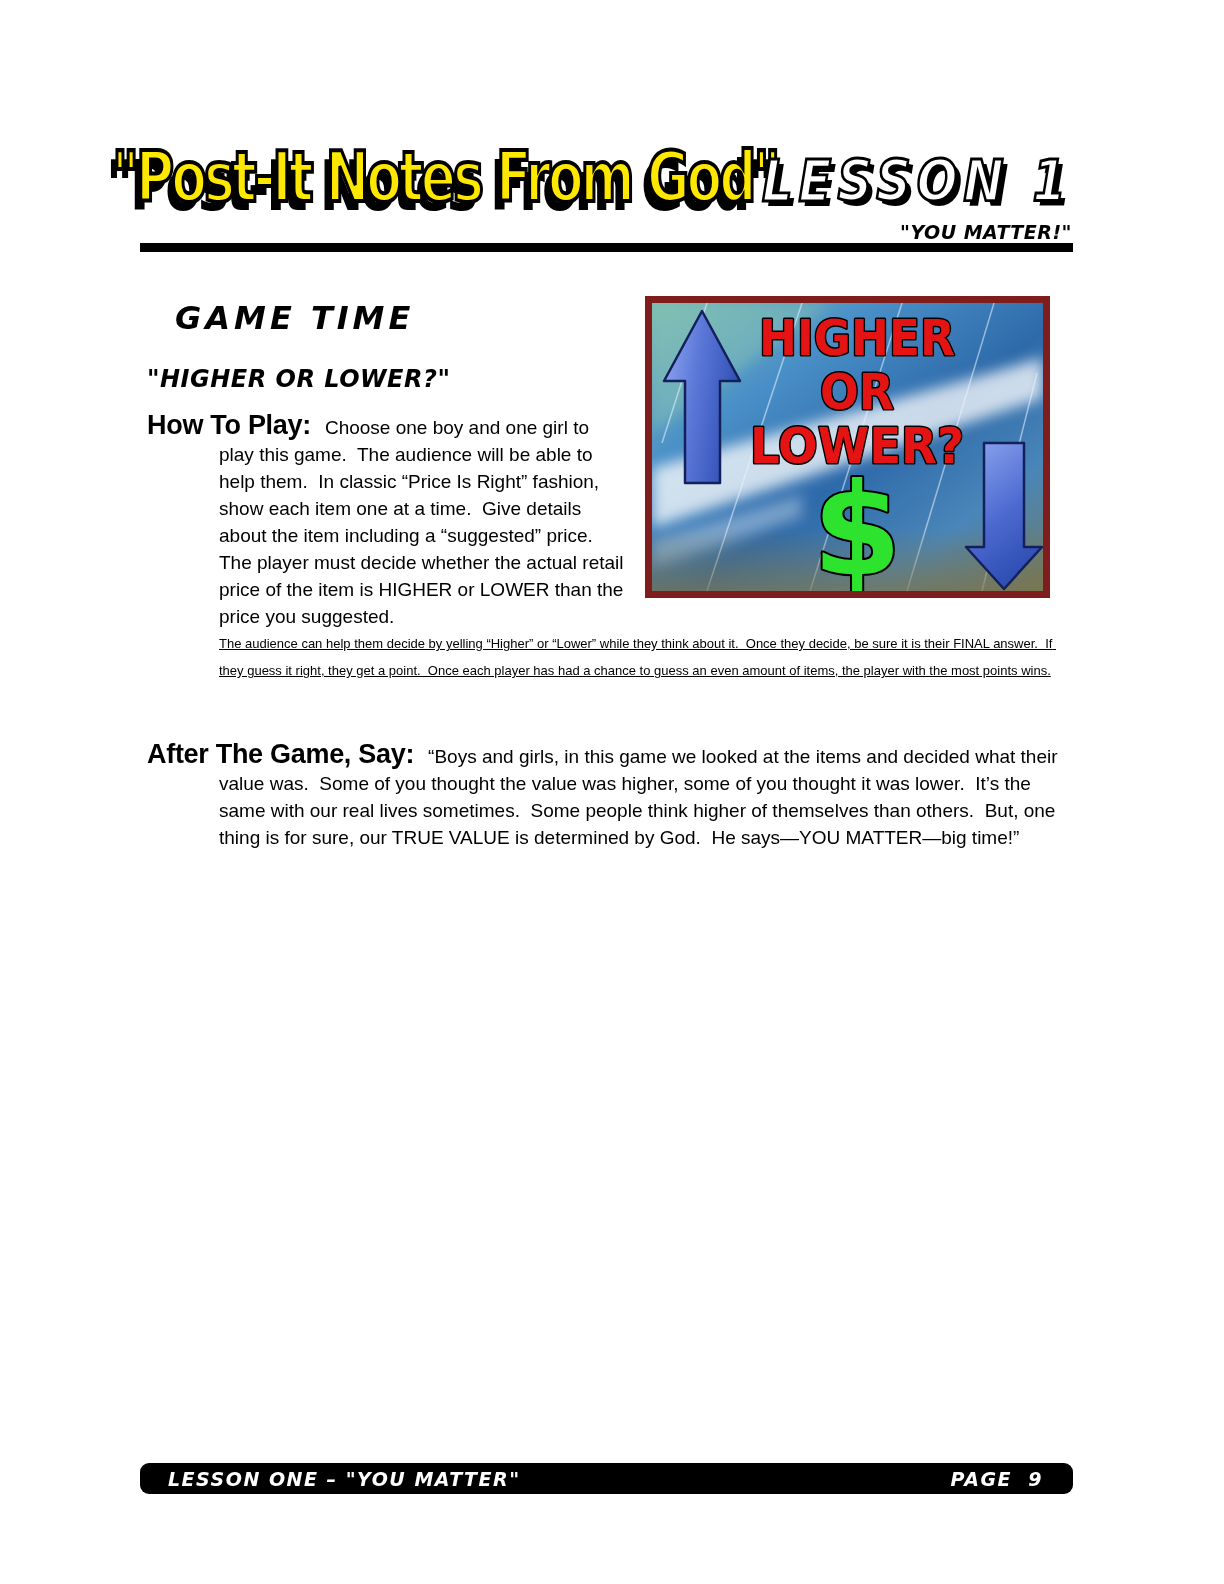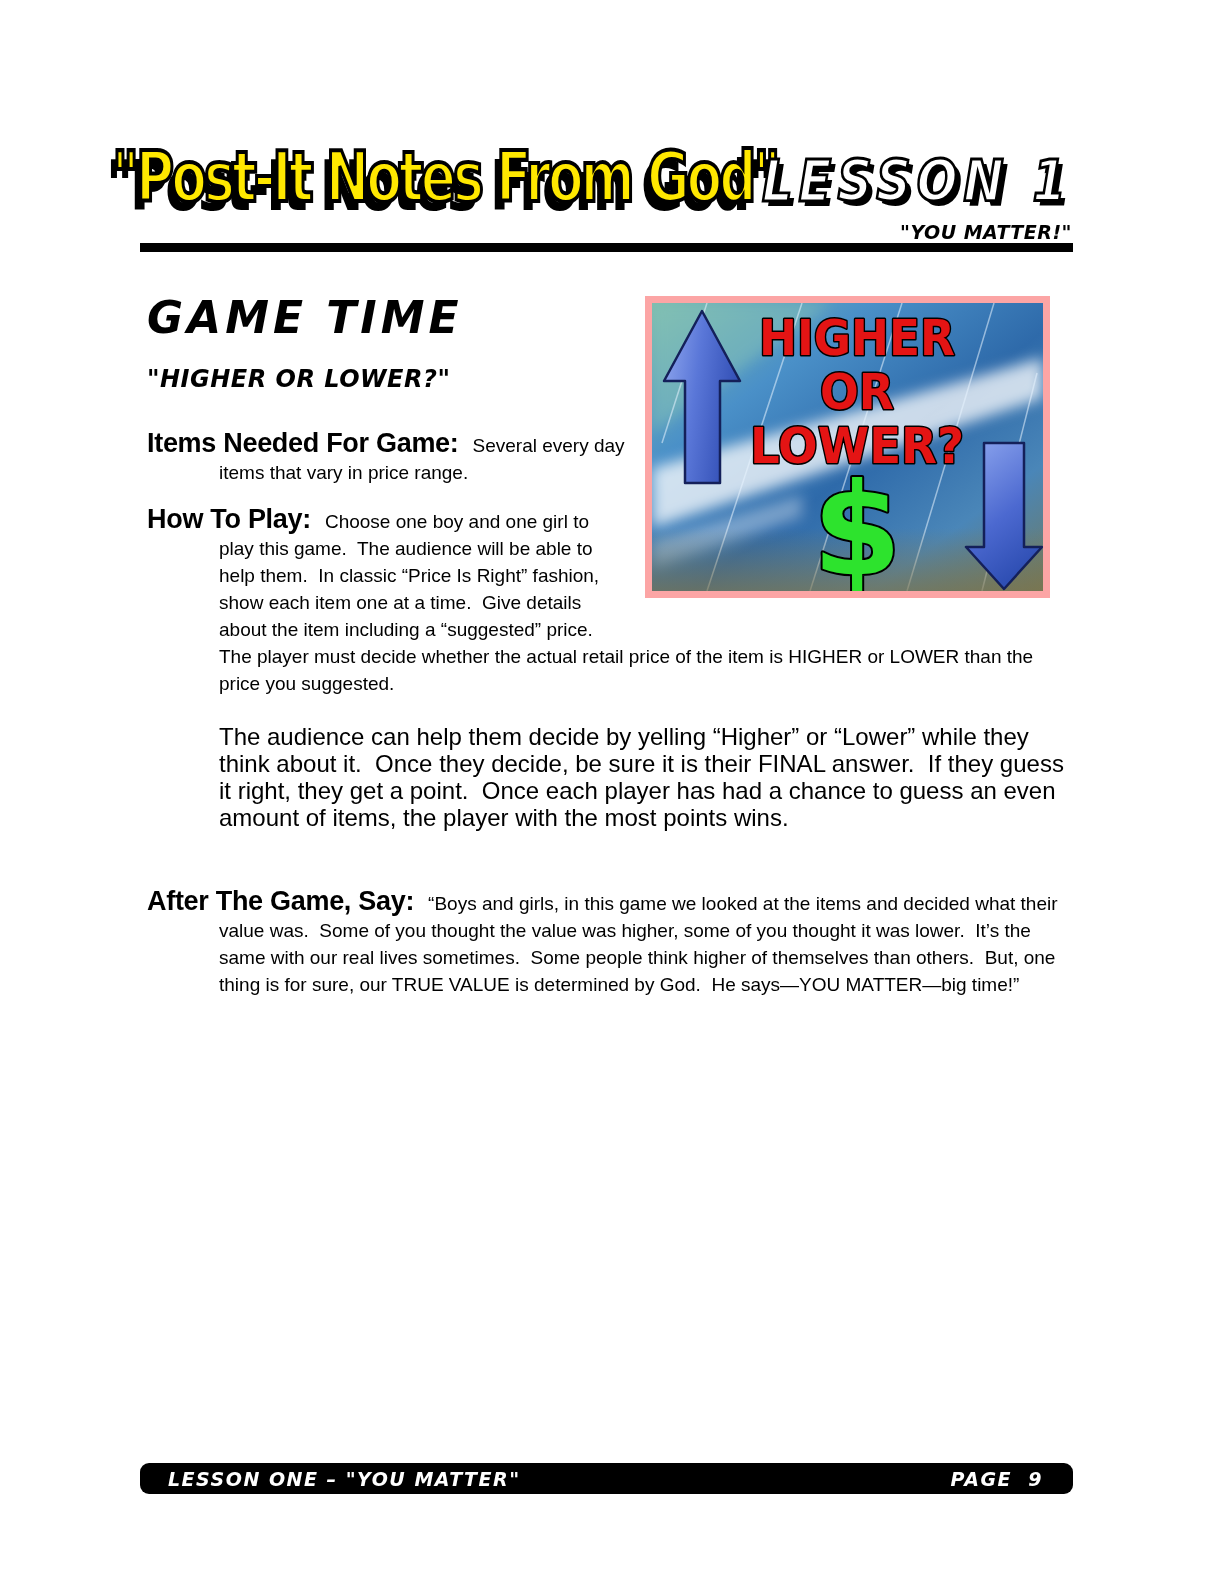--- a/index.html
+++ b/index.html
@@ -46,31 +46,32 @@
     width:933px; height:9px; background:#000;
   }
 
   
   .main{
     position:absolute; left:147px; top:296px; width:925px;
   }
   .game-graphic{
     float:right;
     width:405px; height:302px;
-    border:7px solid #fca5a5;
+    border:7px solid #7f1d1d;
     margin:0 22px 25px 18px;
     background:#3c7db8;
   }
   .game-graphic svg{ display:block; width:100%; height:100%; }
 
   .game-time{
     font-family:"DejaVu Sans", sans-serif;
     font-weight:bold; font-style:italic;
-    font-size:44px; line-height:44px; letter-spacing:4px;
+    font-size:32px; line-height:44px; letter-spacing:4px;
     white-space:nowrap;
+    margin-left:28px;
   }
   .game-sub{
     margin-top:26px;
     font-family:"DejaVu Sans", sans-serif;
     font-weight:bold; font-style:italic;
     font-size:24px; line-height:26px; letter-spacing:0.5px;
     white-space:nowrap;
   }
 
   .hang{
@@ -79,22 +80,22 @@
   }
   .hang .label{
     font-weight:bold; font-size:27px; line-height:1;
     letter-spacing:-0.3px; padding-right:14px;
   }
   .body-text{ white-space:pre-wrap; }
 
   .items-needed{ margin-top:38px; }
   .how-to-play{ margin-top:20px; }
   .para-plain{
-    margin-top:26px; padding-left:72px;
-    font-size:24px; line-height:27px;
+    padding-left:72px;
+    font-size:13px; line-height:27px;text-decoration:underline;
   }
   .after-game{ margin-top:57px; }
 
   
   .footer-bar{
     position:absolute; left:140px; top:1463px;
     width:933px; height:31px;
     background:#000; border-radius:9px;
     display:flex; align-items:center; justify-content:space-between;
     padding:0 30px 0 28px;
@@ -169,21 +170,20 @@
           <text x="205" y="160" font-size="50" textLength="214" lengthAdjust="spacingAndGlyphs">LOWER?</text>
         </g>
 
         <text x="205" y="272" font-family="DejaVu Sans, sans-serif" font-weight="bold" text-anchor="middle" font-size="128" fill="#2de32d" stroke="#000000" stroke-width="4" paint-order="stroke" stroke-linejoin="round">$</text>
       </svg>
     </div>
 
     <div class="game-time">GAME TIME</div>
     <div class="game-sub">"HIGHER OR LOWER?"</div>
 
-    <p class="hang items-needed"><b class="label">Items Needed For Game:</b><span class="body-text">Several every day items that vary in price range.</span></p>
 
     <p class="hang how-to-play"><b class="label">How To Play:</b><span class="body-text">Choose one boy and one girl to play this game.  The audience will be able to help them.  In classic “Price Is Right” fashion, show each item one at a time.  Give details about the item including a “suggested” price.  The player must decide whether the actual retail price of the item is HIGHER or LOWER than the price you suggested.</span></p>
 
     <p class="para-plain"><span class="body-text">The audience can help them decide by yelling “Higher” or “Lower” while they think about it.  Once they decide, be sure it is their FINAL answer.  If they guess it right, they get a point.  Once each player has had a chance to guess an even amount of items, the player with the most points wins.</span></p>
 
     <p class="hang after-game"><b class="label">After The Game, Say:</b><span class="body-text">“Boys and girls, in this game we looked at the items and decided what their value was.  Some of you thought the value was higher, some of you thought it was lower.  It’s the same with our real lives sometimes.  Some people think higher of themselves than others.  But, one thing is for sure, our TRUE VALUE is determined by God.  He says—YOU MATTER—big time!”</span></p>
 
   </div>
 
   <div class="footer-bar">

